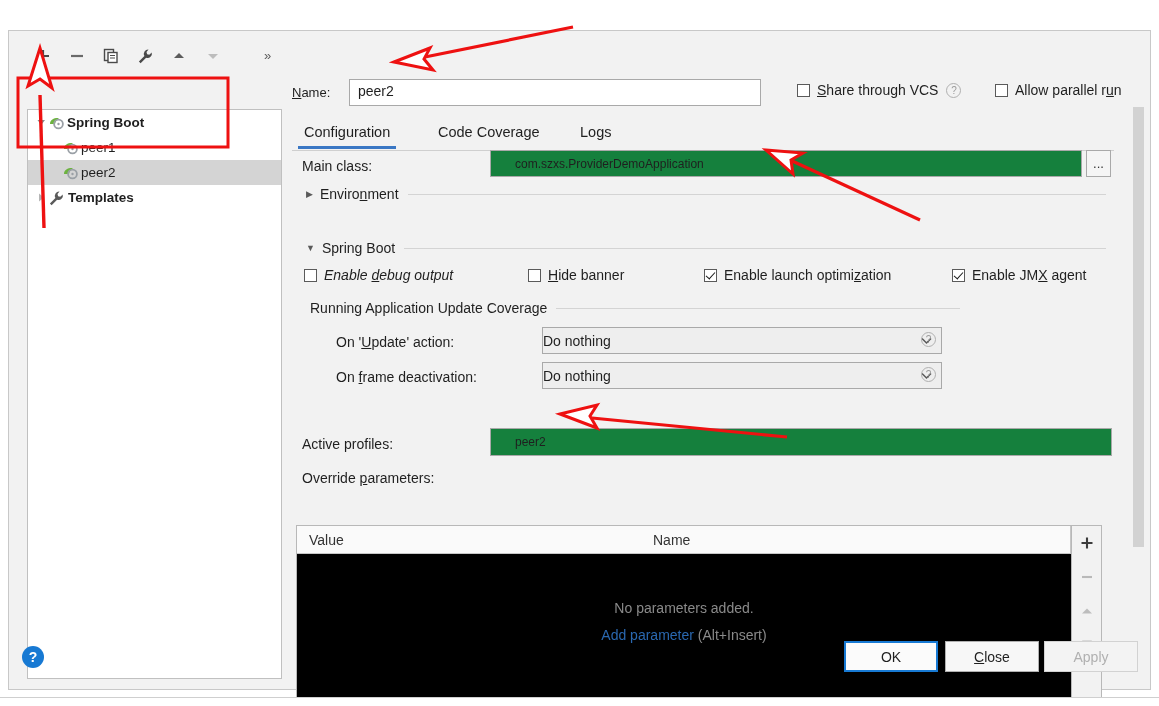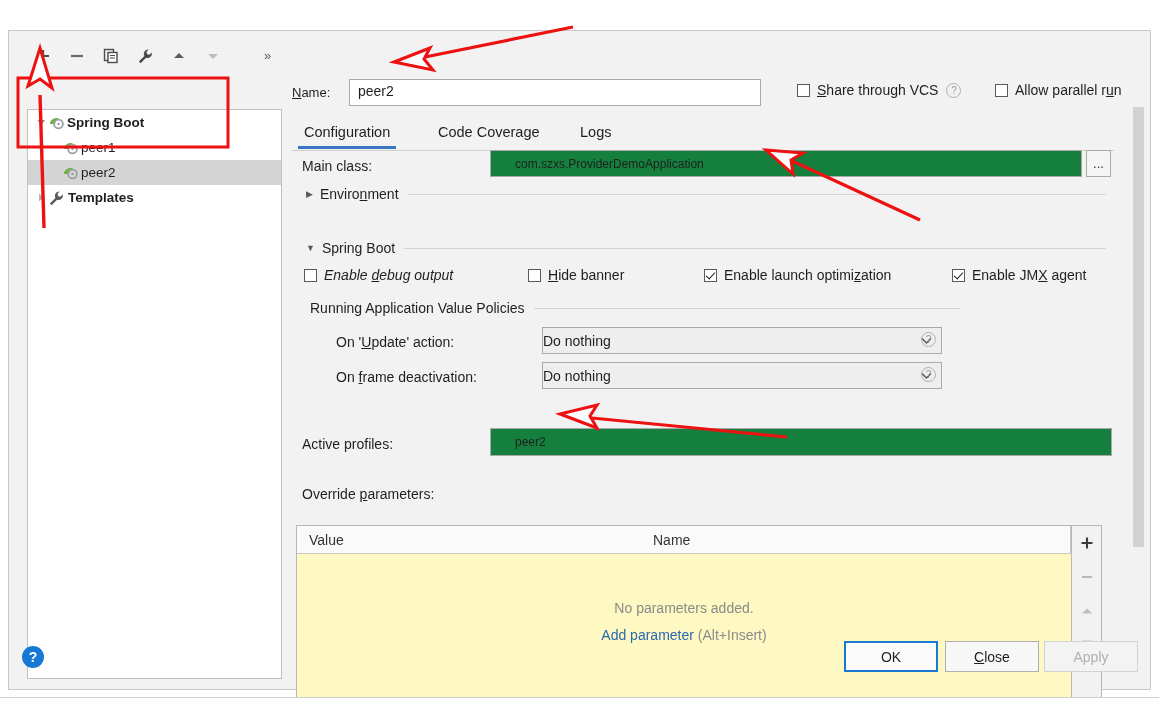--- a/index.html
+++ b/index.html
@@ -166,21 +166,21 @@
   .thead {
     display: flex; height: 27px; border-bottom: 1px solid #c6c6c6;
     background: #fafafa;
   }
   .th {
     font-size: 14px; color: #333; display: flex; align-items: center;
     padding-left: 12px; box-sizing: border-box;
   }
   .th.name { width: 430px; border-right: 1px solid #c6c6c6; }
   .th.value { flex: 1; }
-  .tbody { position: relative; height: 150px; background: #fef9c3; }
+  .tbody { position: relative; height: 150px; background: #000000; }
   .emptymsg {
     position: absolute; left: 0; right: 0; top: 46px; text-align: center;
     font-size: 14px; color: #8a8a8a;
   }
   .addrow {
     position: absolute; left: 0; right: 0; top: 73px; text-align: center;
     font-size: 14px;
   }
   .addlink { color: #2a68b0; }
   .addhint { color: #8a8a8a; }
@@ -381,21 +381,21 @@
         <div style="position:absolute; left:412px; top:117px; display:flex; align-items:center;">
           <span class="cb checked"></span>
           <span class="cblabel">Enable launch optimi<span class="u">z</span>ation</span>
         </div>
         <div style="position:absolute; left:660px; top:117px; display:flex; align-items:center;">
           <span class="cb checked"></span>
           <span class="cblabel">Enable JM<span class="u">X</span> agent</span>
         </div>
 
         <div class="sectionhdr" style="left:18px; top:150px; width:650px;">
-          <span class="sectiontitle">Running Application Value Policies</span>
+          <span class="sectiontitle">Running Application Update Coverage</span>
           <span class="hr"></span>
         </div>
 
         <span class="row-label" style="left:44px; top:184px;">On '<span class="u">U</span>pdate' action:</span>
         <div class="combo" style="left:214px; top:177px; width:400px; height:27px;">
           <span>Do nothing</span>
           <span class="arrow">
             <svg width="11" height="8" viewBox="0 0 11 8">
                 <path d="M1 1.5 L5.5 6 L10 1.5" stroke="#5a5a5a" stroke-width="1.5" fill="none"></path>
               </svg>
@@ -410,21 +410,21 @@
             <svg width="11" height="8" viewBox="0 0 11 8">
                 <path d="M1 1.5 L5.5 6 L10 1.5" stroke="#5a5a5a" stroke-width="1.5" fill="none"></path>
               </svg>
           </span>
         </div>
         <span class="help-circle" style="position:absolute; left:629px; top:217px;">?</span>
 
         <span class="row-label" style="left:10px; top:286px;">Active profiles:</span>
         <div class="textfield" style="left:198px; top:278px; width:622px; height:28px;">peer2</div>
 
-        <span class="row-label" style="left:10px; top:336px;">Override <span class="u">p</span>arameters:</span>
+        <span class="row-label" style="left:10px; top:320px;">Override <span class="u">p</span>arameters:</span>
 
         <div class="tablewrap">
           <div class="thead">
             <div class="th value">Value</div>
             <div class="th name">Name</div>
           </div>
           <div class="tbody">
             <div class="emptymsg">No parameters added.</div>
             <div class="addrow">
               <span class="addlink">Add parameter</span>

